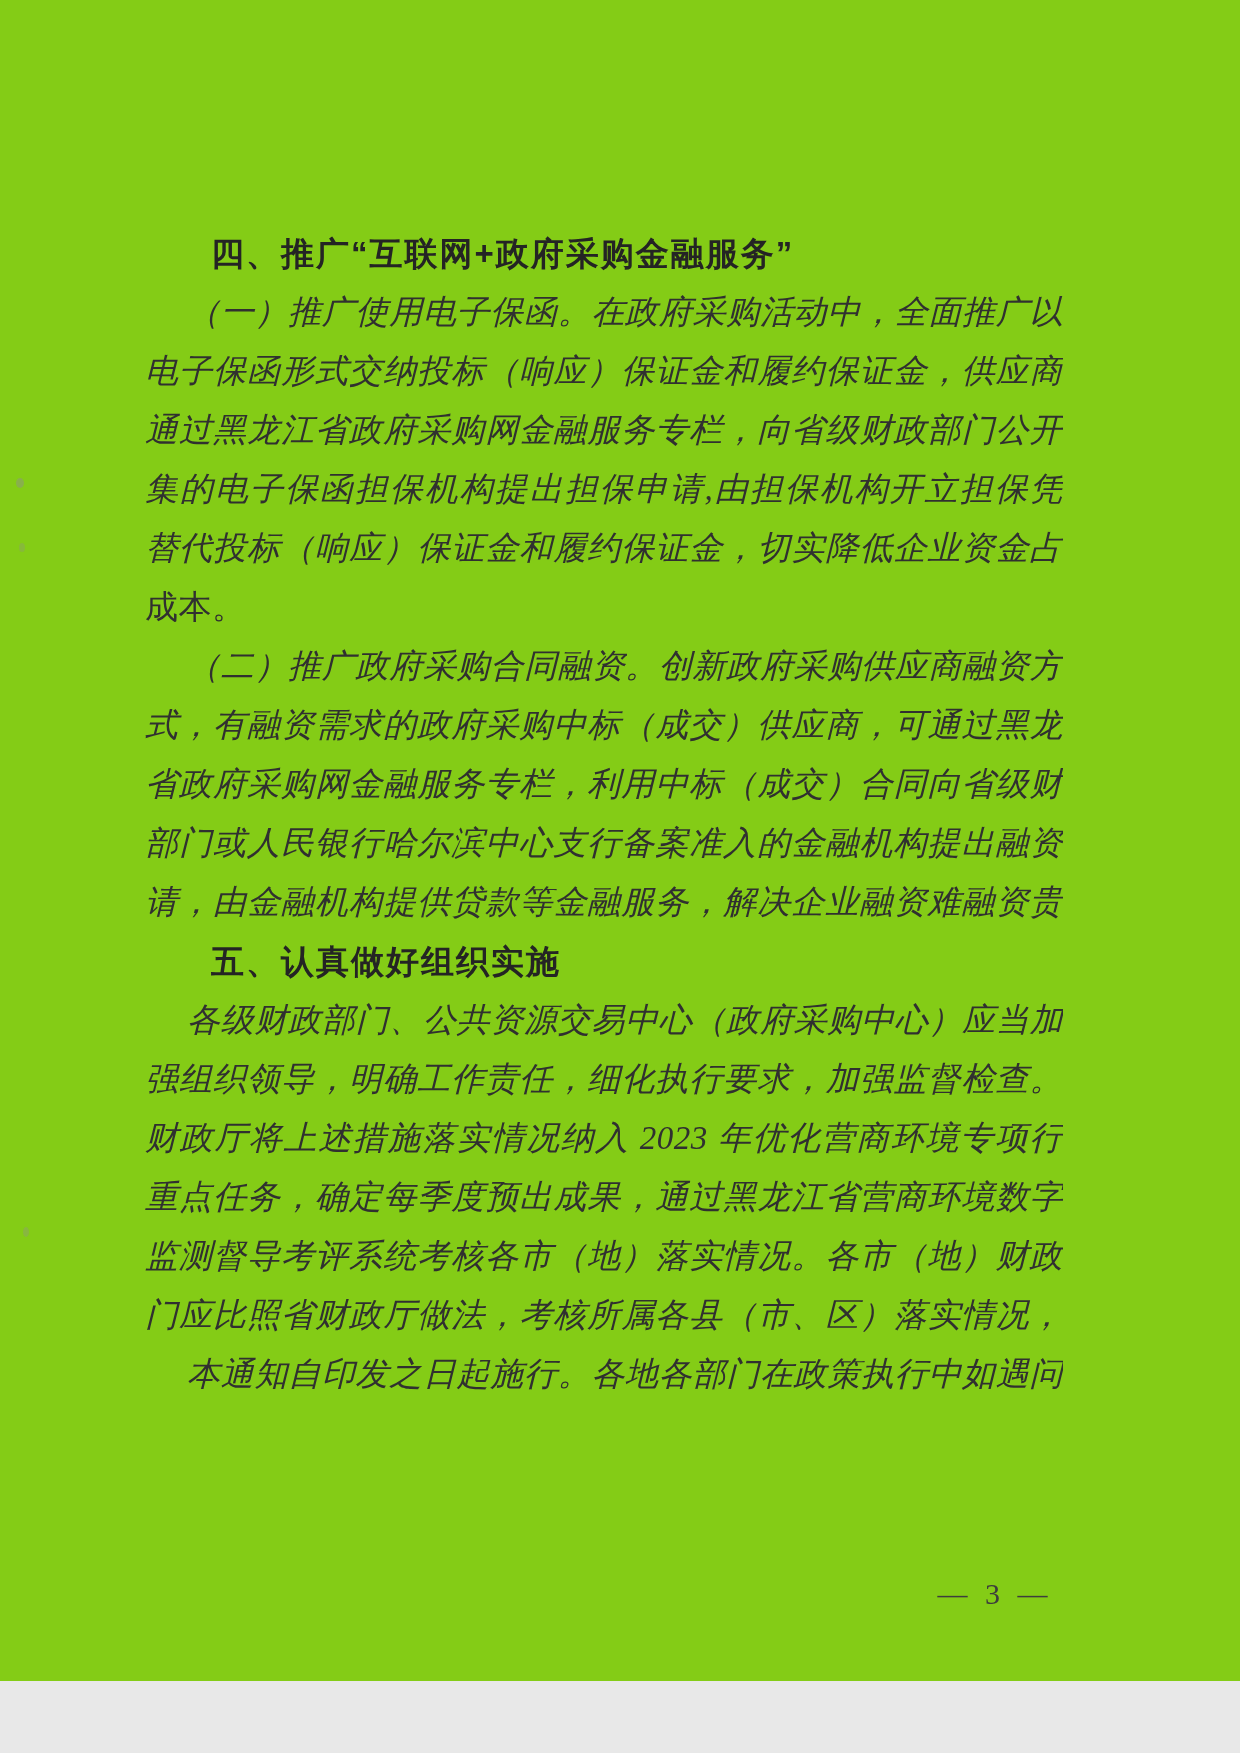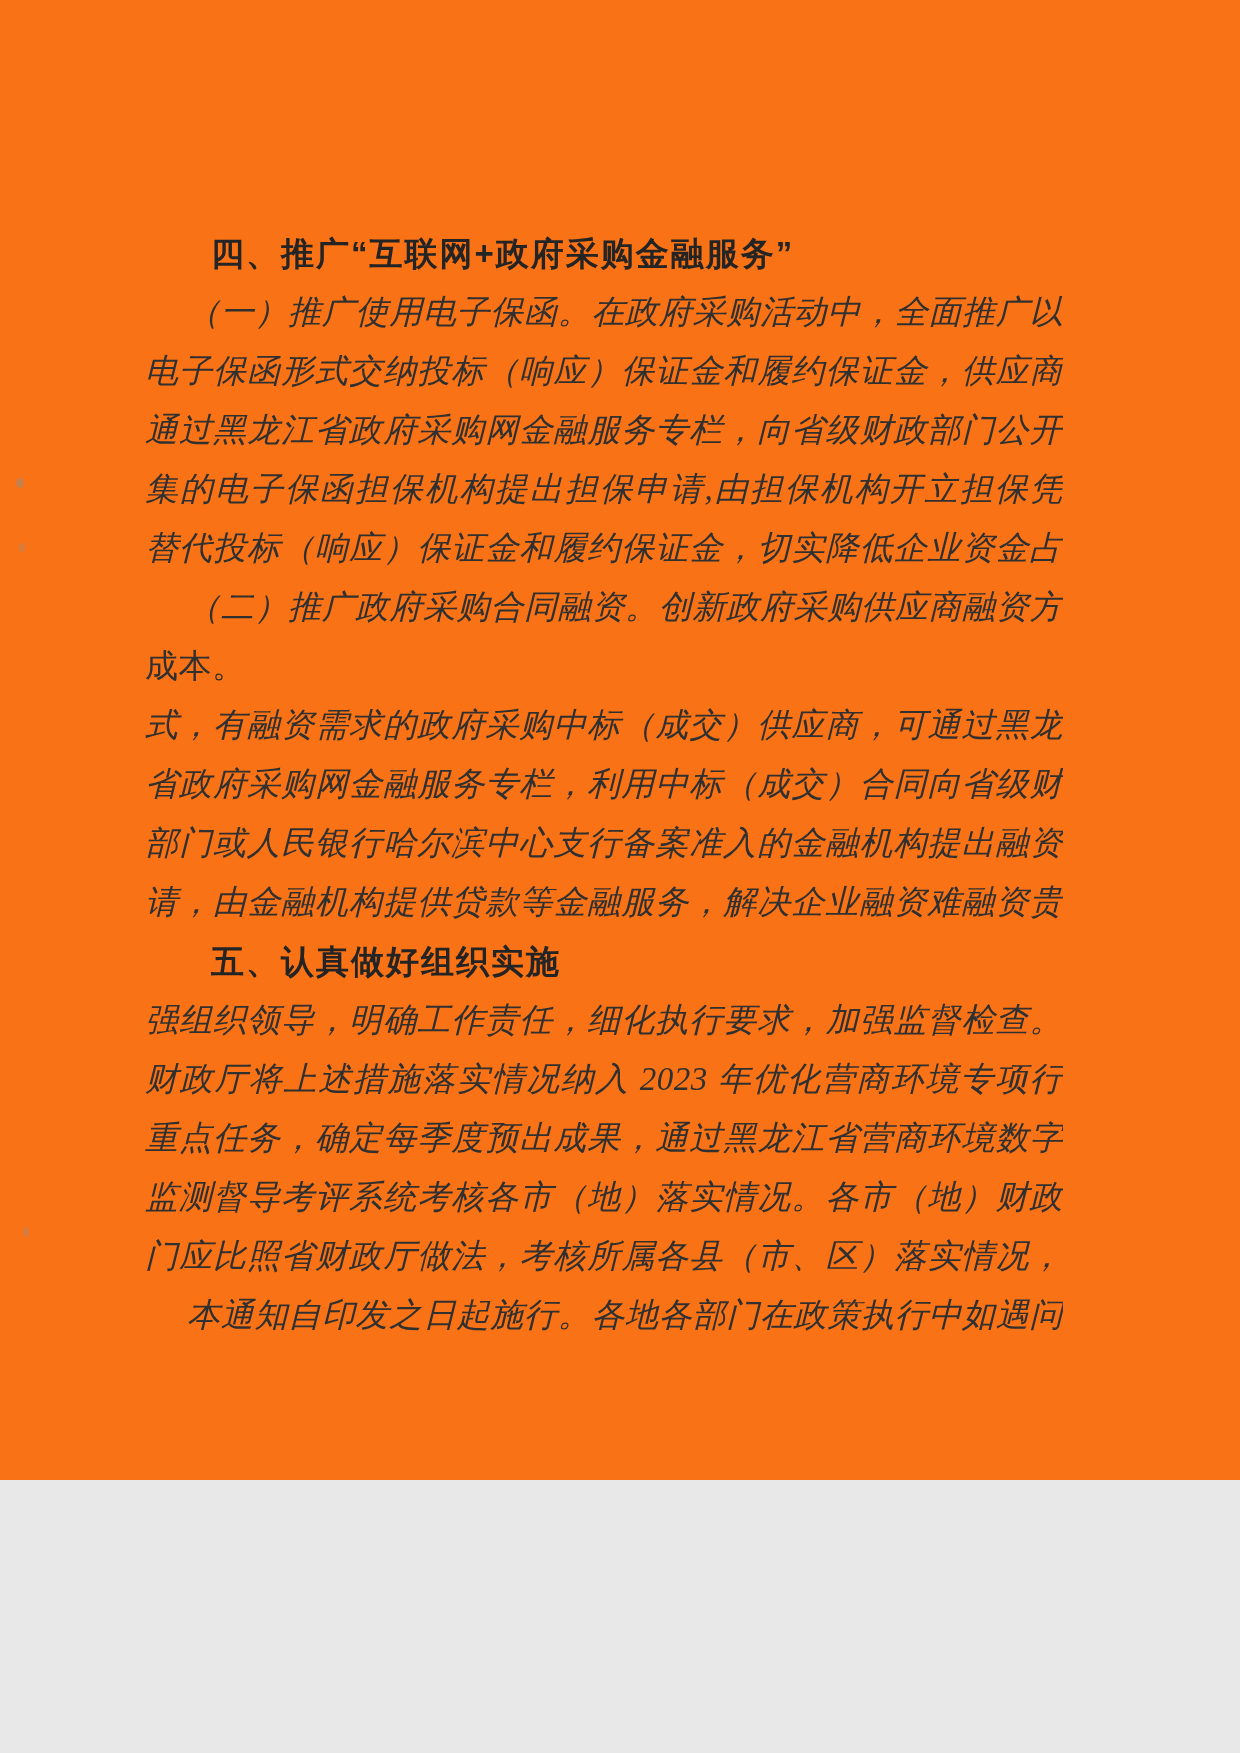--- a/index.html
+++ b/index.html
@@ -2,22 +2,22 @@
 <html><head>
 <meta charset="utf-8">
 <style>
   
   html, body { margin: 0; padding: 0; }
   body { background: #e8e8e8; }
 
   .page {
     position: relative;
     width: 1240px;
-    height: 1480px;
-    background: #f97316;
+    height: 1681px;
+    background: #84cc16;
     overflow: hidden;
     font-family: "Liberation Serif", "DejaVu Serif", serif;
     color: #303030;
   }
 
   .textblock {
     position: absolute;
     left: 145px;
     top: 224px;
     width: 918px;
@@ -87,27 +87,28 @@
   <span class="speck s2"></span>
   <span class="speck s3"></span>
 
   <main class="textblock">
     <div class="ln hd ind-h">四、推广“互联网+政府采购金融服务”</div>
     <div class="ln fill ind-p">（一）推广使用电子保函。在政府采购活动中，全面推广以</div>
     <div class="ln fill">电子保函形式交纳投标（响应）保证金和履约保证金，供应商可</div>
     <div class="ln fill">通过黑龙江省政府采购网金融服务专栏，向省级财政部门公开征</div>
     <div class="ln fill">集的电子保函担保机构提出担保申请,由担保机构开立担保凭证，</div>
     <div class="ln fill">替代投标（响应）保证金和履约保证金，切实降低企业资金占用</div>
+    <div class="ln">成本。</div>
     <div class="ln fill ind-p">（二）推广政府采购合同融资。创新政府采购供应商融资方</div>
-    <div class="ln">成本。</div>
     <div class="ln fill">式，有融资需求的政府采购中标（成交）供应商，可通过黑龙江</div>
     <div class="ln fill">省政府采购网金融服务专栏，利用中标（成交）合同向省级财政</div>
     <div class="ln fill">部门或人民银行哈尔滨中心支行备案准入的金融机构提出融资申</div>
     <div class="ln fill">请，由金融机构提供贷款等金融服务，解决企业融资难融资贵的</div>
     <div class="ln hd ind-h">五、认真做好组织实施</div>
+    <div class="ln fill ind-p">各级财政部门、公共资源交易中心（政府采购中心）应当加</div>
     <div class="ln fill">强组织领导，明确工作责任，细化执行要求，加强监督检查。省</div>
     <div class="ln fill">财政厅将上述措施落实情况纳入 2023 年优化营商环境专项行动</div>
     <div class="ln fill">重点任务，确定每季度预出成果，通过黑龙江省营商环境数字化</div>
     <div class="ln fill">监测督导考评系统考核各市（地）落实情况。各市（地）财政部</div>
     <div class="ln fill">门应比照省财政厅做法，考核所属各县（市、区）落实情况，确</div>
     <div class="ln fill ind-p">本通知自印发之日起施行。各地各部门在政策执行中如遇问</div>
   </main>
 
   <div class="pageno">— 3 —</div>
 

